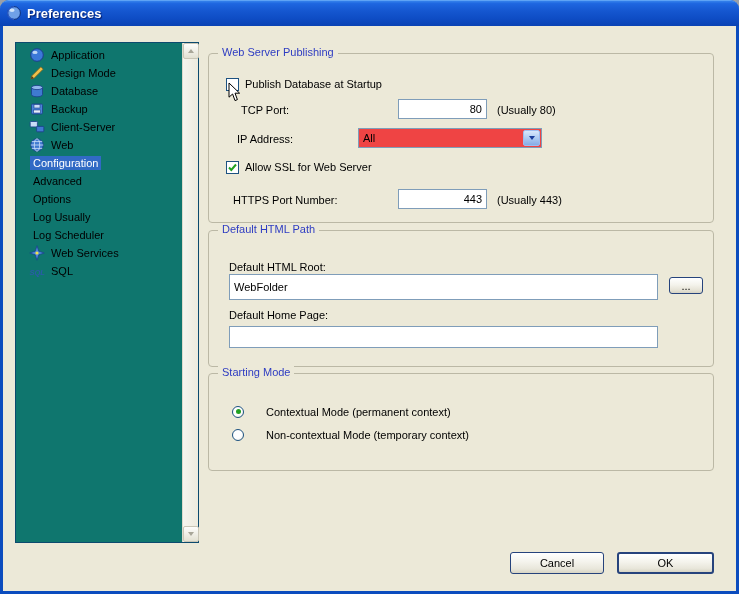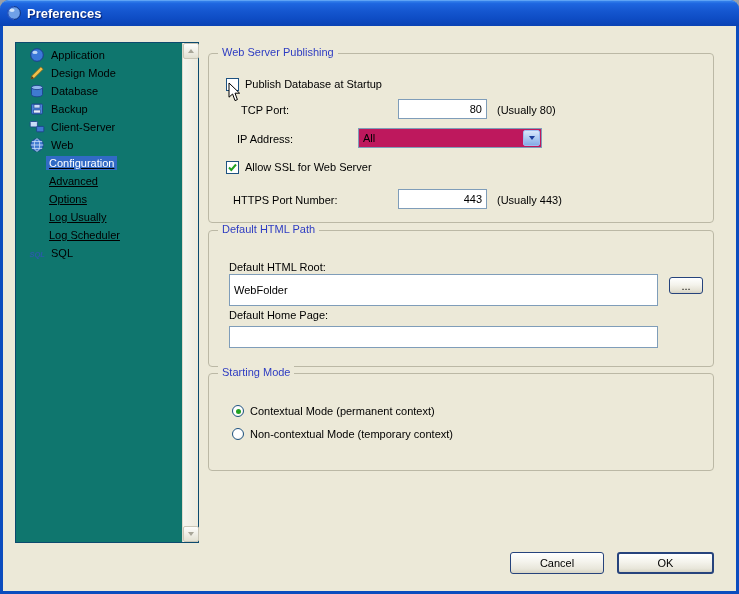--- a/index.html
+++ b/index.html
@@ -18,21 +18,21 @@
   .titlebar .title{color:#fff;font-weight:bold;font-size:13px;margin-left:5px;
     text-shadow:1px 1px 1px rgba(0,20,90,.85);}
   .tb-icon{display:inline-flex;width:16px;height:16px;}
   .client{position:absolute;left:3px;top:26px;width:733px;height:565px;background:#ECE9D8;}
 
   
   .listbox{position:absolute;left:12px;top:16px;width:184px;height:501px;
     background:#0f766e;border:1px solid #0c4a6e;padding-top:3px;}
   .nav-item{display:flex;align-items:center;height:18px;cursor:default;}
   .nav-icon{width:16px;height:16px;margin-left:13px;margin-right:3px;flex:none;display:inline-flex;}
-  .nav-item.sub{padding-left:30px;text-decoration:underline;}
+  .nav-item.sub{padding-left:14px;}
   .nav-label{padding:1px 3px;white-space:nowrap;}
   .nav-label.selected{background:#316AC5;color:#fff;}
   .vscroll{position:absolute;top:0;right:0;width:16px;height:100%;
     background:linear-gradient(90deg,#F6F5EE,#EDEBDE);border-left:1px solid #DCDACB;}
   .scroll-btn{position:absolute;left:0;width:16px;height:16px;
     background:linear-gradient(180deg,#FDFDFB,#E3E1D2);border:1px solid #C9C6B6;border-radius:2px;
     display:flex;align-items:center;justify-content:center;}
   .scroll-btn.up{top:0;}.scroll-btn.down{bottom:0;}
   .tri-up{width:0;height:0;border-left:3.5px solid transparent;border-right:3.5px solid transparent;border-bottom:4.5px solid #A8A698;}
   .tri-down{width:0;height:0;border-left:3.5px solid transparent;border-right:3.5px solid transparent;border-top:4.5px solid #A8A698;}
@@ -44,31 +44,31 @@
   .g3{top:347px;height:98px;}
   .legend{position:absolute;top:-8px;left:9px;background:#ECE9D8;padding:0 4px;color:#2E3CC2;}
 
   .field-label{position:absolute;white-space:nowrap;}
   .check-row{position:absolute;display:flex;align-items:center;gap:6px;height:14px;}
   .checkbox{width:13px;height:13px;background:#fff;border:1px solid #1D5281;position:relative;flex:none;}
   .checkbox svg{position:absolute;left:0;top:0;}
   .text-input{position:absolute;border:1px solid #7F9DB9;background:#fff;
     font:11px "Liberation Sans",sans-serif;padding:2px 4px;color:#000;}
   .num{text-align:right;}
-  .combo{position:absolute;width:184px;height:20px;border:1px solid #7F9DB9;background:#be185d;
+  .combo{position:absolute;width:184px;height:20px;border:1px solid #7F9DB9;background:#ef4444;
     display:flex;align-items:center;}
   .combo-value{flex:1;padding-left:4px;}
   .combo-btn{width:17px;height:16px;margin:1px;border-radius:2px;
     background:linear-gradient(180deg,#D9E7FC 0%,#AECBF2 50%,#86ACE6 100%);
     border:1px solid #9EBCEF;display:flex;align-items:center;justify-content:center;}
   .combo-arrow{width:0;height:0;border-left:3.5px solid transparent;border-right:3.5px solid transparent;border-top:4.5px solid #1C3E9C;}
   .browse-btn{position:absolute;background:linear-gradient(180deg,#FFFFFF 0%,#F4F3EC 45%,#E6E3D6 80%,#D6D3C3 100%);
     border:1px solid #26437C;border-radius:3px;font:11px "Liberation Sans",sans-serif;
     display:flex;align-items:center;justify-content:center;padding:0;}
-  .radio-row{position:absolute;display:flex;align-items:flex-start;gap:6px;height:13px;}
+  .radio-row{position:absolute;display:flex;align-items:center;gap:22px;height:13px;}
   .radio{width:12px;height:12px;border:1px solid #1D5281;border-radius:50%;
     background:radial-gradient(circle at 35% 30%,#fff 55%,#E7E5DA);position:relative;flex:none;}
   .radio.selected::after{content:"";position:absolute;left:2.5px;top:2.5px;width:5px;height:5px;
     border-radius:50%;background:#21A121;}
 
   .btn{position:absolute;height:22px;color:#000;
     background:linear-gradient(180deg,#FFFFFF 0%,#F4F3EC 45%,#E8E6DA 80%,#D8D5C5 100%);
     border:1px solid #26437C;border-radius:3px;font:11px "Liberation Sans",sans-serif;
     display:flex;align-items:center;justify-content:center;padding:0;}
   .btn.ok{border:2px solid #26437C;}
@@ -165,20 +165,29 @@
       <div class="nav-item sub">
         <span class="nav-label">Options</span>
       </div>
       <div class="nav-item sub">
         <span class="nav-label">Log Usually</span>
       </div>
       <div class="nav-item sub">
         <span class="nav-label">Log Scheduler</span>
       </div>
 
+      <div class="nav-item">
+        <span class="nav-icon">
+          <svg width="16" height="16" viewBox="0 0 16 16">
+              <path d="M8 0.8 L9.8 6.2 L15.2 8 L9.8 9.8 L8 15.2 L6.2 9.8 L0.8 8 L6.2 6.2 Z" fill="#4A86D8" stroke="#1C3E8C" stroke-width="0.7"></path>
+              <circle cx="8" cy="8" r="1.6" fill="#F4E04A"></circle>
+            </svg>
+        </span>
+        <span class="nav-label">Web Services</span>
+      </div>
 
       <div class="nav-item">
         <span class="nav-icon">
           <svg width="16" height="16" viewBox="0 0 16 16">
               <text x="0.5" y="11.5" font-size="7.5" font-weight="bold" font-style="italic" fill="#2B5BA8" font-family="Liberation Sans, sans-serif">SQL</text>
             </svg>
         </span>
         <span class="nav-label">SQL</span>
       </div>
 
@@ -223,21 +232,21 @@
 
       <span class="field-label" style="left:24px;top:140px">HTTPS Port Number:</span>
       <input class="text-input num" style="left: 189px; top: 135px; width: 89px; height: 20px;" value="443">
       <span class="field-label" style="left:288px;top:140px">(Usually 443)</span>
     </div>
 
     <div class="group g2">
       <span class="legend">Default HTML Path</span>
 
       <span class="field-label" style="left:20px;top:30px">Default HTML Root:</span>
-      <input class="text-input" style="left: 20px; top: 43px; width: 429px; height: 32px;" value="WebFolder">
+      <input class="text-input" style="left: 20px; top: 43px; width: 429px; height: 26px;" value="WebFolder">
       <button class="browse-btn" style="left:460px;top:46px;width:34px;height:17px">...</button>
 
       <span class="field-label" style="left:20px;top:78px">Default Home Page:</span>
       <input class="text-input" style="left: 20px; top: 95px; width: 429px; height: 22px;" value="">
     </div>
 
     <div class="group g3">
       <span class="legend">Starting Mode</span>
 
       <div class="radio-row" style="left:23px;top:31px">

